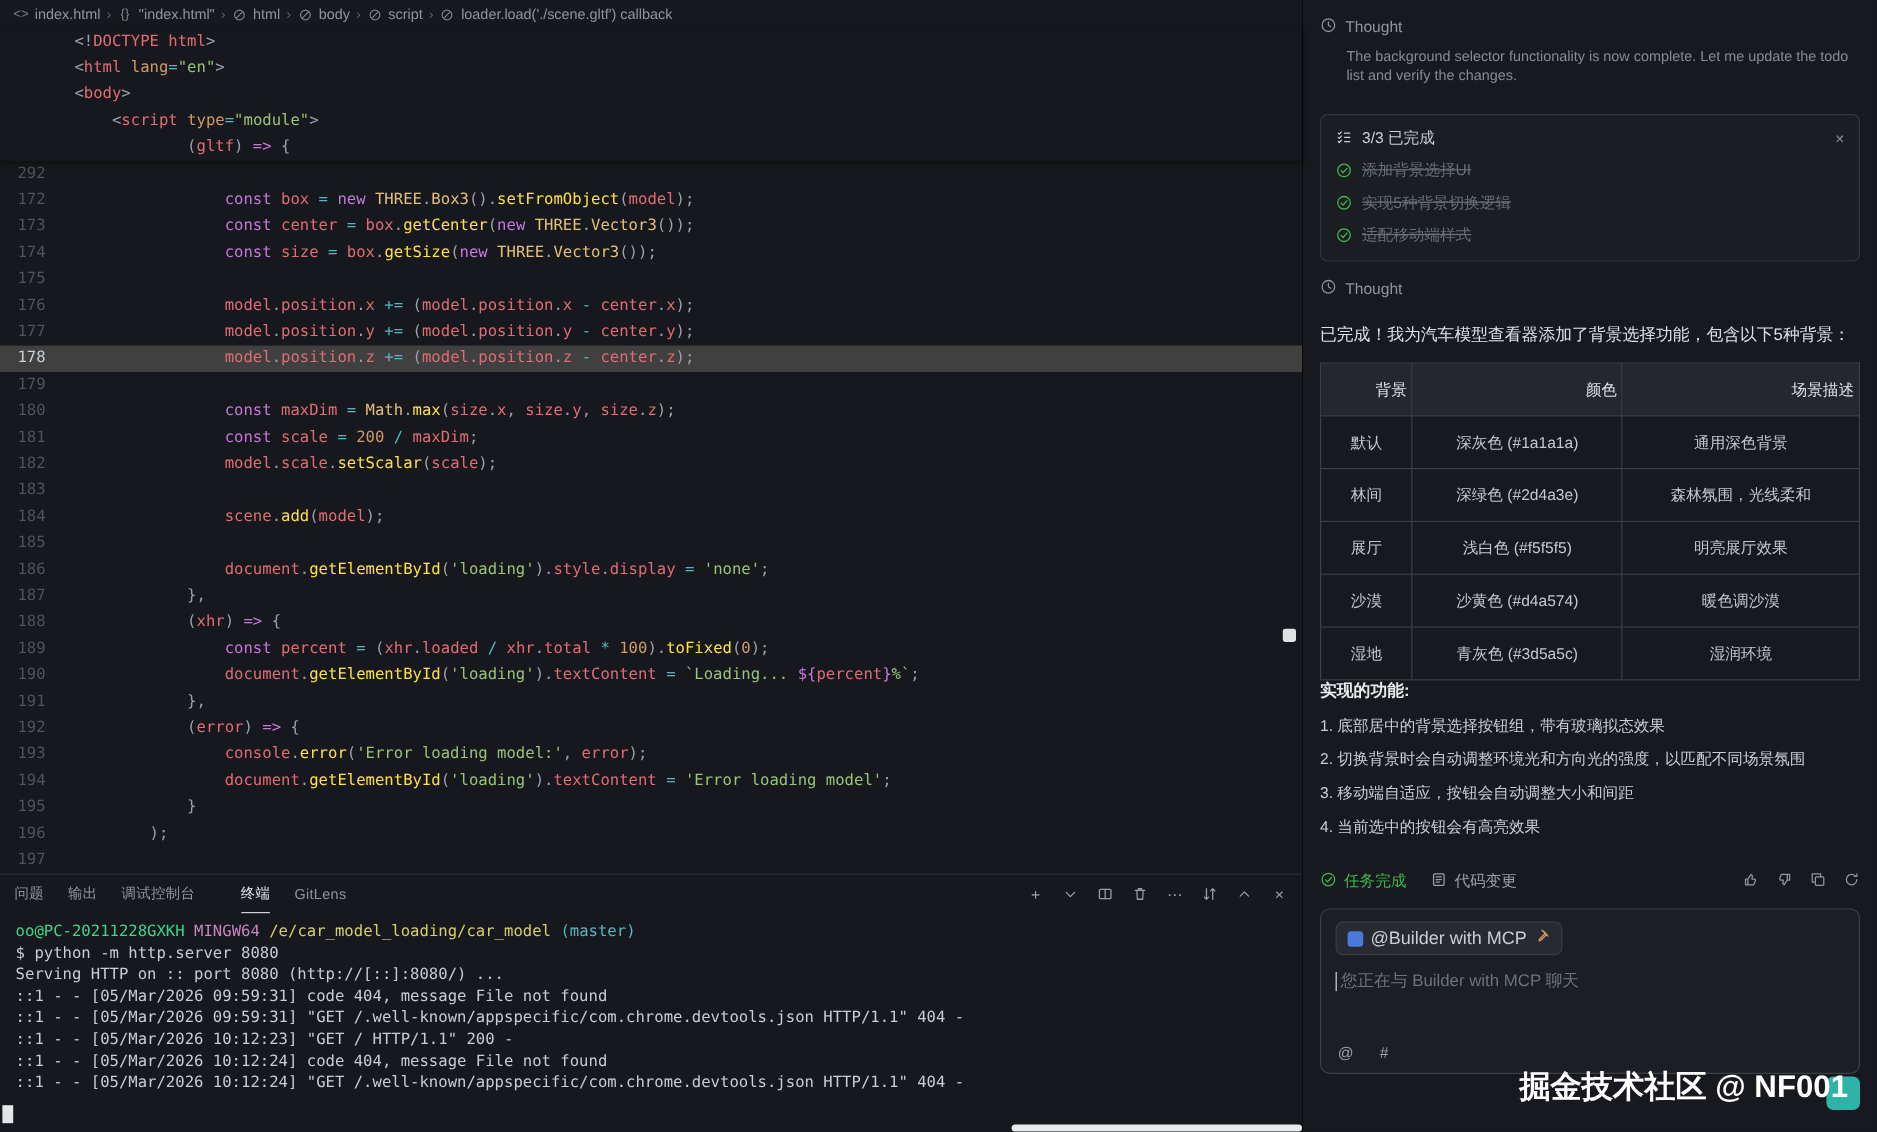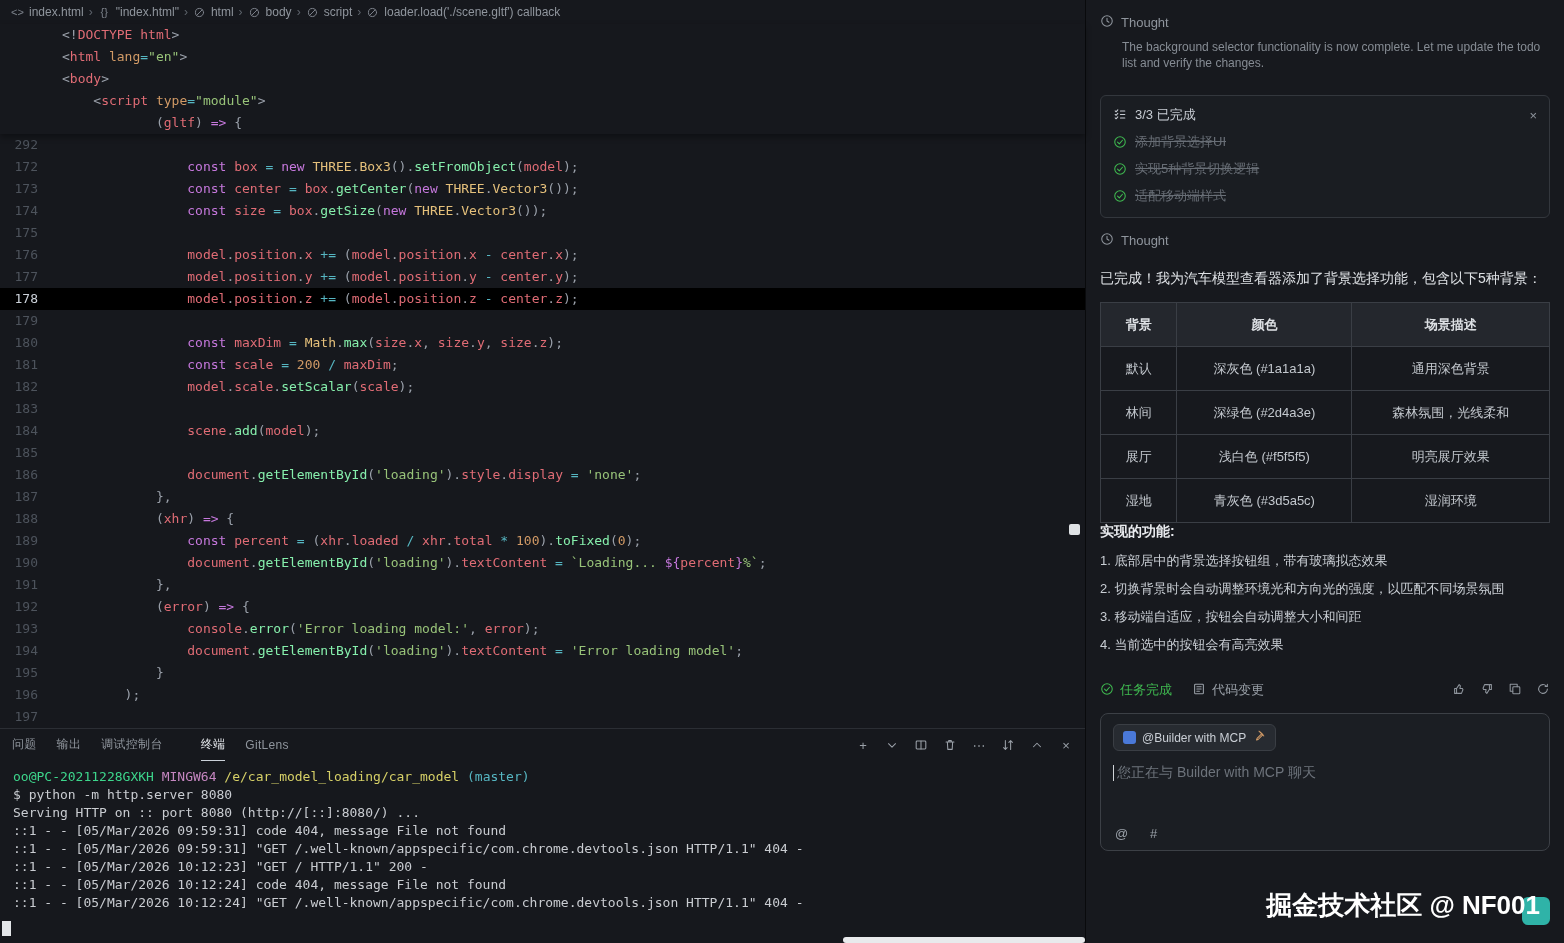--- a/index.html
+++ b/index.html
@@ -14,24 +14,24 @@
   .editor-pane { width:1086px; min-width:1086px; background:#16181d; display:flex; flex-direction:column; position:relative; border-right:1px solid #090a0c; }
   .breadcrumb { height:24px; display:flex; align-items:center; padding-left:8px; font-size:12px; color:#8f959d; white-space:nowrap; overflow:hidden; }
   .bc-item { display:inline-flex; align-items:center; gap:5px; padding:0 3px; cursor:pointer; }
   .bc-sep { color:#5d636b; margin:0 2px; font-size:12px; }
   .bc-ic { color:#7d838c; }
   .sticky { background:#16181d; box-shadow:0 3px 6px rgba(0,0,0,.35); position:relative; z-index:3; }
   .code-area { height:594px; overflow:hidden; position:relative; }
   .code-line { display:flex; height:22px; line-height:22px; white-space:pre; font-family:"DejaVu Sans Mono", monospace; font-size:13px; }
   .code-line .ln { width:38px; flex:none; text-align:right; color:#4d535c; user-select:none; }
   .code-line .lc { padding-left:24px; }
-  .code-line.hl { background:#000000; }
+  .code-line.hl { background:#404040; }
   .code-line.hl .ln { color:#ccd2da; }
 
-  .tk-k{color:#c678dd} .tk-v{color:#e06c75} .tk-c{color:#e5c07b} .tk-f{color:#86efac}
+  .tk-k{color:#c678dd} .tk-v{color:#e06c75} .tk-c{color:#e5c07b} .tk-f{color:#fde047}
   .tk-s{color:#98c379} .tk-n{color:#d19a66} .tk-o{color:#56b6c2} .tk-p{color:#9aa0aa}
   .tk-t{color:#e06c75} .tk-a{color:#d19a66}
   .tk-tu{color:#3dd68c} .tk-tm{color:#c586c0} .tk-ty{color:#d6d067} .tk-tc{color:#56b6c2} .tk-td{color:#c9ccd1}
 
   
   .panel { border-top:1px solid #2b2e34; flex:1; display:flex; flex-direction:column; position:relative; }
   .panel-header { height:32px; display:flex; align-items:center; padding:0 12px;text-align:center; }
   .panel-tabs { display:flex; gap:20px; font-size:12px; color:#8f959d; height:100%; }
   .panel-tab { height:100%; display:flex; align-items:center; border-bottom:1px solid transparent; cursor:pointer; letter-spacing:.3px; }
   .panel-tab.active { color:#e4e7eb; border-bottom-color:#cbd1d9;margin-left:18px; }
@@ -52,33 +52,33 @@
   .todo-head { display:flex; align-items:center; gap:8px; color:#c9ced5; font-size:13px; }
   .todo-close { margin-left:auto; color:#8f959d; cursor:pointer; font-size:13px; }
   .todo-item { display:flex; gap:8px; align-items:center; margin-top:9px; color:#686e76; font-size:13px; }
   .todo-item .todo-text { text-decoration:line-through; }
   .todo-check { color:#3fb950; }
 
   .summary { color:#dde0e4; font-size:14px; margin-top:20px; line-height:19px; }
 
   .bg-table { border-collapse:collapse; margin-top:14px; width:100%; font-size:13px; color:#c3c8ce; table-layout:fixed; }
   .bg-table th, .bg-table td { border:1px solid #3a3e45; text-align:center; height:44px; padding:2px 4px; }
-  .bg-table th { background:#24272d; color:#dde0e4; font-weight:bold; }
+  .bg-table th { background:#24272d; color:#dde0e4; font-weight:normal;text-align:right; }
 
   .features-title { color:#e8eaee; font-weight:bold; font-size:14px; }
   .feature-item { color:#c9ced4; font-size:13px; margin-top:11px; line-height:17px; }
 
   .status-row { display:flex; align-items:center; margin-top:28px; font-size:13px; }
   .status-done { color:#3fb950; display:inline-flex; align-items:center; gap:6px; cursor:pointer; }
   .status-changes { color:#9aa0a8; margin-left:20px; display:inline-flex; align-items:center; gap:6px; cursor:pointer; }
   .status-icons { margin-left:auto; display:flex; gap:14px; color:#8f959d; }
   .status-icons .icon { cursor:pointer; }
 
   .chat-box { margin-top:14px; border:1px solid #3c4046; border-radius:8px; background:#1b1e23; padding:10px 12px; height:138px; position:relative; }
-  .agent-chip { display:inline-flex; align-items:center; gap:6px; background:#272b31; border:1px solid #3a3e44; border-radius:6px; padding:4px 9px; font-size:12px; color:#c9ced5; cursor:pointer; }
+  .agent-chip { display:inline-flex; align-items:center; gap:6px; background:#272b31; border:1px solid #3a3e44; border-radius:6px; padding:4px 9px; font-size:15px; color:#c9ced5; cursor:pointer; }
   .chip-logo { width:13px; height:13px; border-radius:3px; background:#4a79d9; display:inline-block; }
   .chip-tools { color:#d19a66; }
   .chat-placeholder { margin-top:13px; color:#6d737b; font-size:14px; display:flex; align-items:center; }
   .chat-cursor { width:1px; background:#d0d4d8; height:16px; margin-right:3px; }
   .chat-tools { position:absolute; bottom:9px; left:13px; display:flex; gap:17px; color:#9aa0a8; font-size:14px; }
   .chat-tools .icon { cursor:pointer; width:15px; height:15px; }
 
   .watermark { position:absolute; right:16px; bottom:20px; z-index:10; }
   .wm-avatar { position:absolute; right:-2px; bottom:-2px; width:28px; height:28px; border-radius:6px; background:#2fb3a8; }
   .wm-text { position:relative; font-size:26px; font-weight:bold; color:#ffffff; padding-right:8px; }
@@ -334,20 +334,25 @@
             <td>林间</td>
             <td>深绿色 (#2d4a3e)</td>
             <td>森林氛围，光线柔和</td>
           </tr>
           <tr>
             <td>展厅</td>
             <td>浅白色 (#f5f5f5)</td>
             <td>明亮展厅效果</td>
           </tr>
           <tr>
+            <td>沙漠</td>
+            <td>沙黄色 (#d4a574)</td>
+            <td>暖色调沙漠</td>
+          </tr>
+          <tr>
             <td>湿地</td>
             <td>青灰色 (#3d5a5c)</td>
             <td>湿润环境</td>
           </tr>
         </tbody>
     </table>
 
     <div class="features-title">实现的功能:</div>
     <div>
         <div class="feature-item">1. 底部居中的背景选择按钮组，带有玻璃拟态效果</div>

